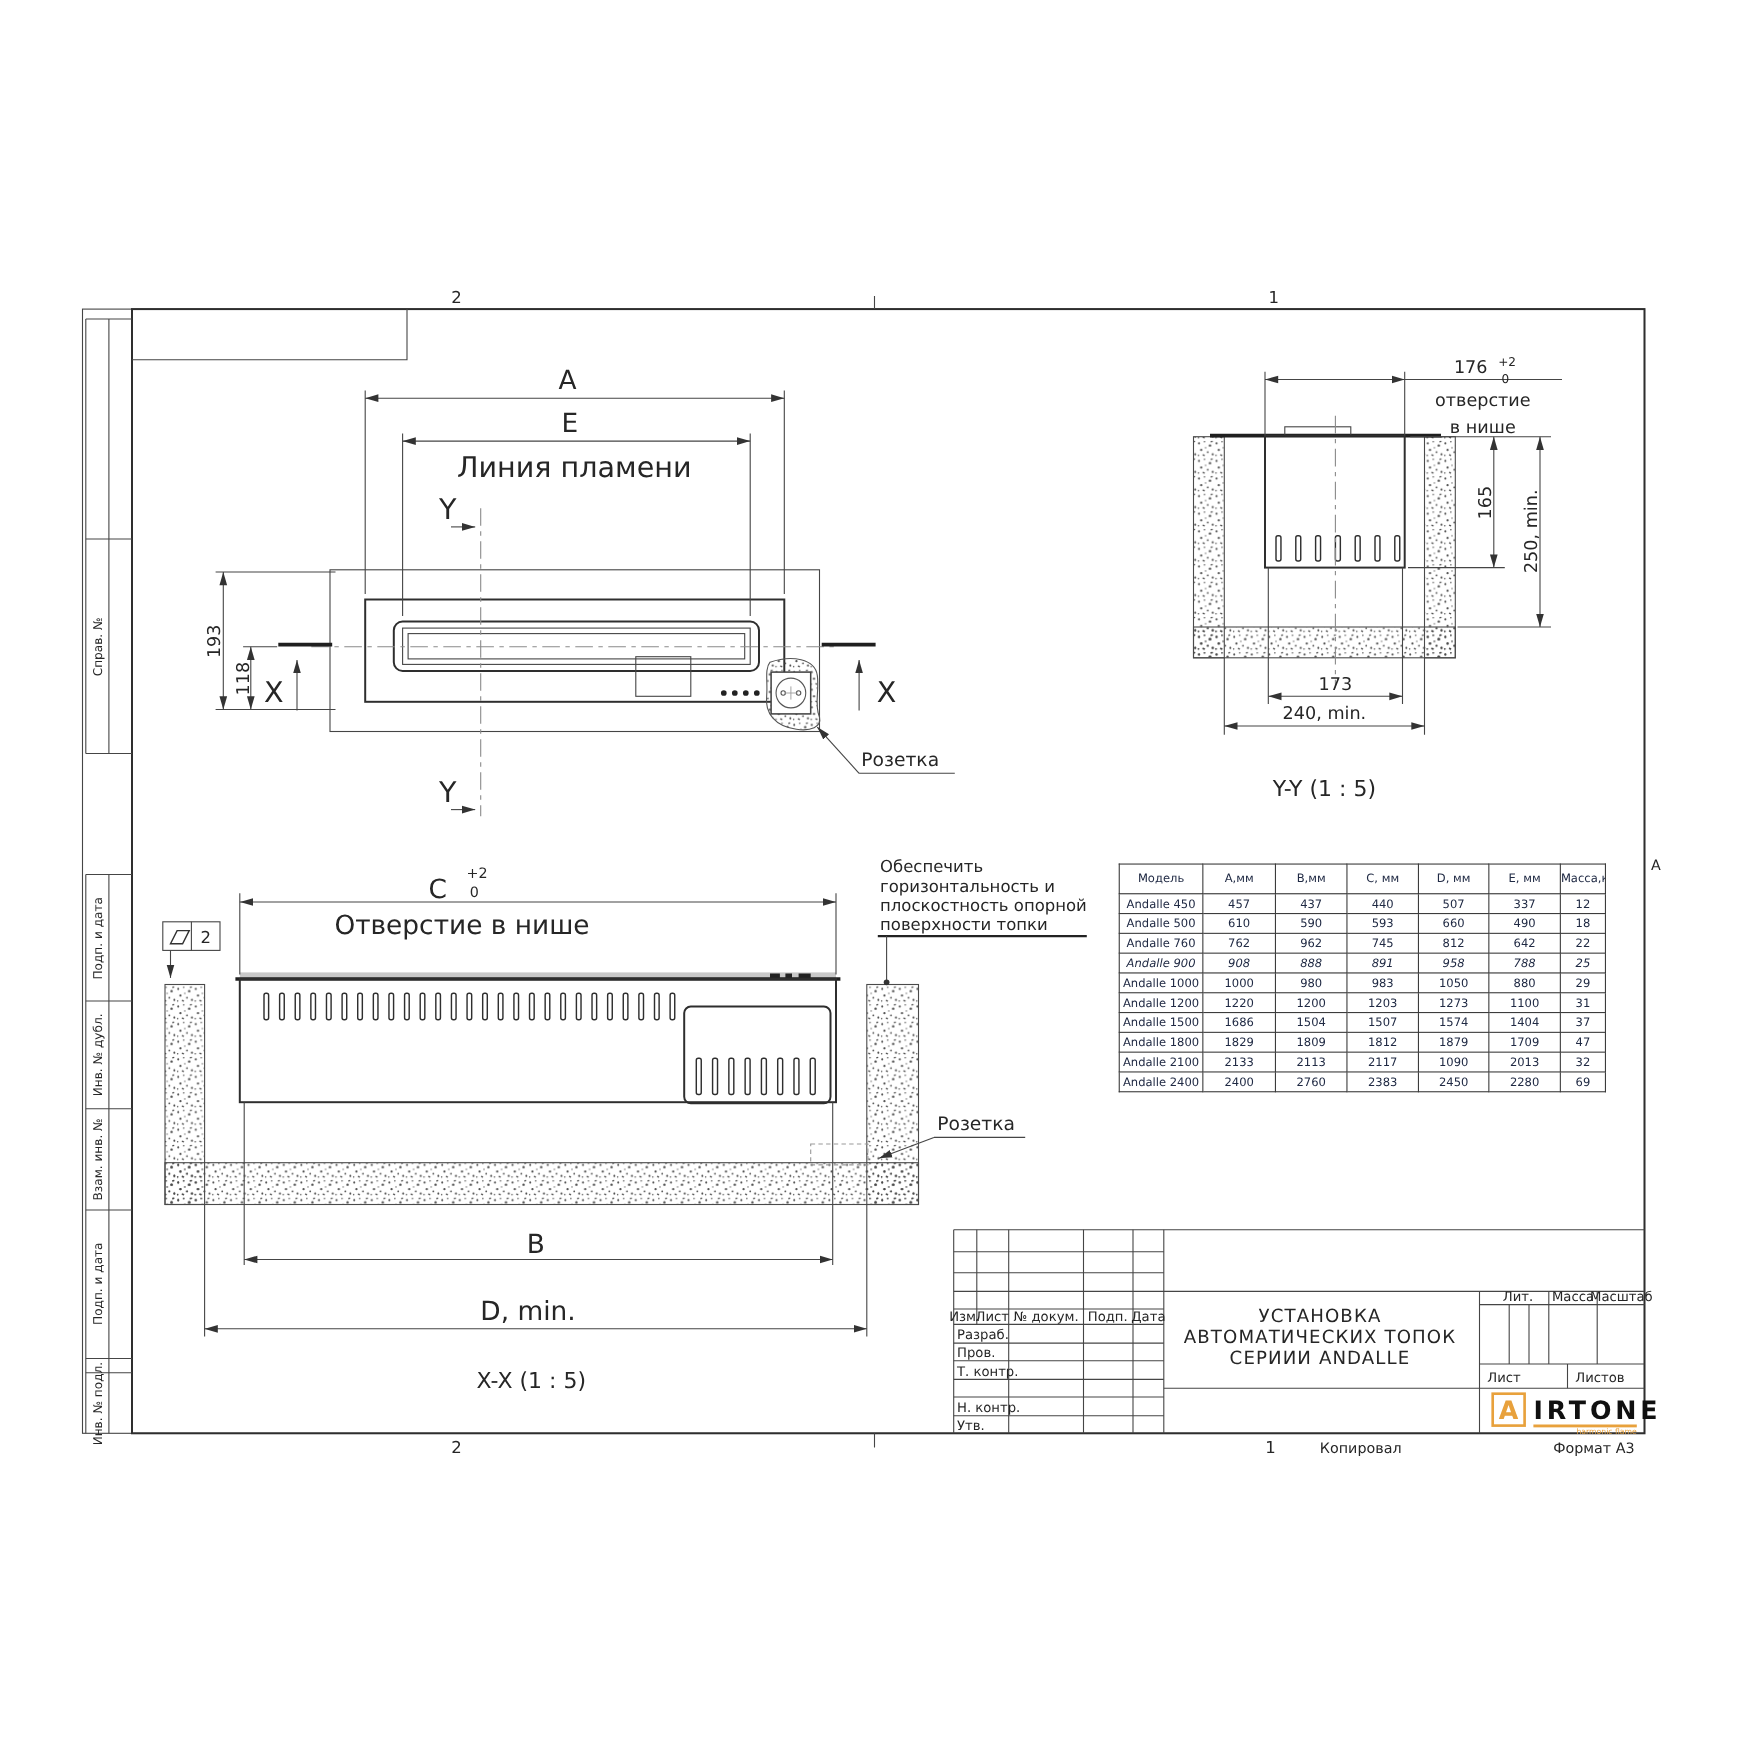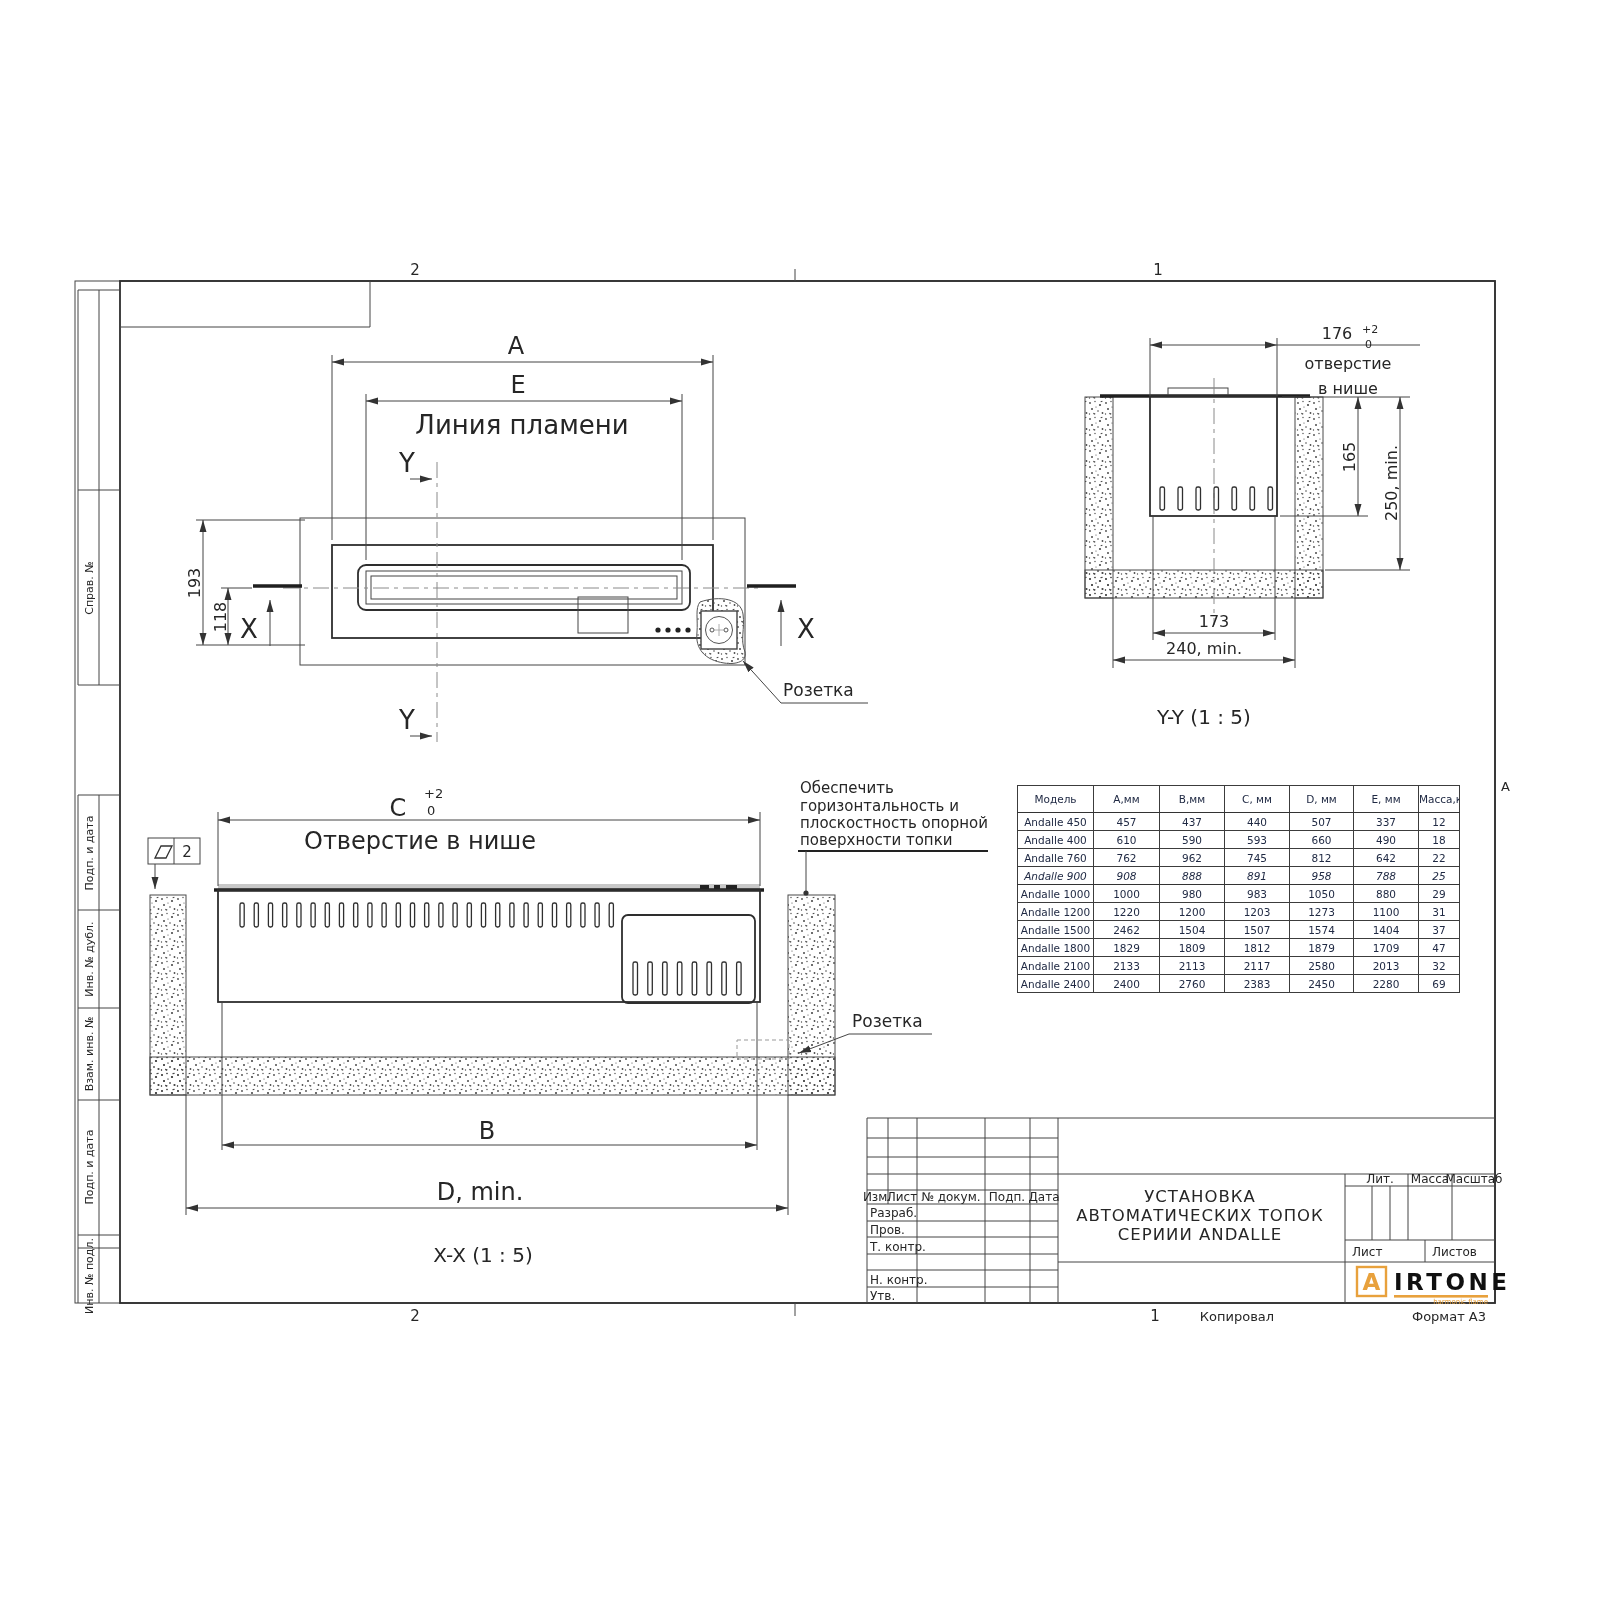--- a/index.html
+++ b/index.html
@@ -349,21 +349,21 @@
           <tr>
             <td>Andalle 450</td>
             <td>457</td>
             <td>437</td>
             <td>440</td>
             <td>507</td>
             <td>337</td>
             <td>12</td>
           </tr>
           <tr>
-            <td>Andalle 400</td>
+            <td>Andalle 500</td>
             <td>610</td>
             <td>590</td>
             <td>593</td>
             <td>660</td>
             <td>490</td>
             <td>18</td>
           </tr>
           <tr>
             <td>Andalle 760</td>
             <td>762</td>
@@ -395,42 +395,42 @@
             <td>Andalle 1200</td>
             <td>1220</td>
             <td>1200</td>
             <td>1203</td>
             <td>1273</td>
             <td>1100</td>
             <td>31</td>
           </tr>
           <tr>
             <td>Andalle 1500</td>
-            <td>2462</td>
+            <td>1686</td>
             <td>1504</td>
             <td>1507</td>
             <td>1574</td>
             <td>1404</td>
             <td>37</td>
           </tr>
           <tr>
             <td>Andalle 1800</td>
             <td>1829</td>
             <td>1809</td>
             <td>1812</td>
             <td>1879</td>
             <td>1709</td>
             <td>47</td>
           </tr>
           <tr>
             <td>Andalle 2100</td>
             <td>2133</td>
             <td>2113</td>
             <td>2117</td>
-            <td>2580</td>
+            <td>1090</td>
             <td>2013</td>
             <td>32</td>
           </tr>
           <tr>
             <td>Andalle 2400</td>
             <td>2400</td>
             <td>2760</td>
             <td>2383</td>
             <td>2450</td>
             <td>2280</td>

